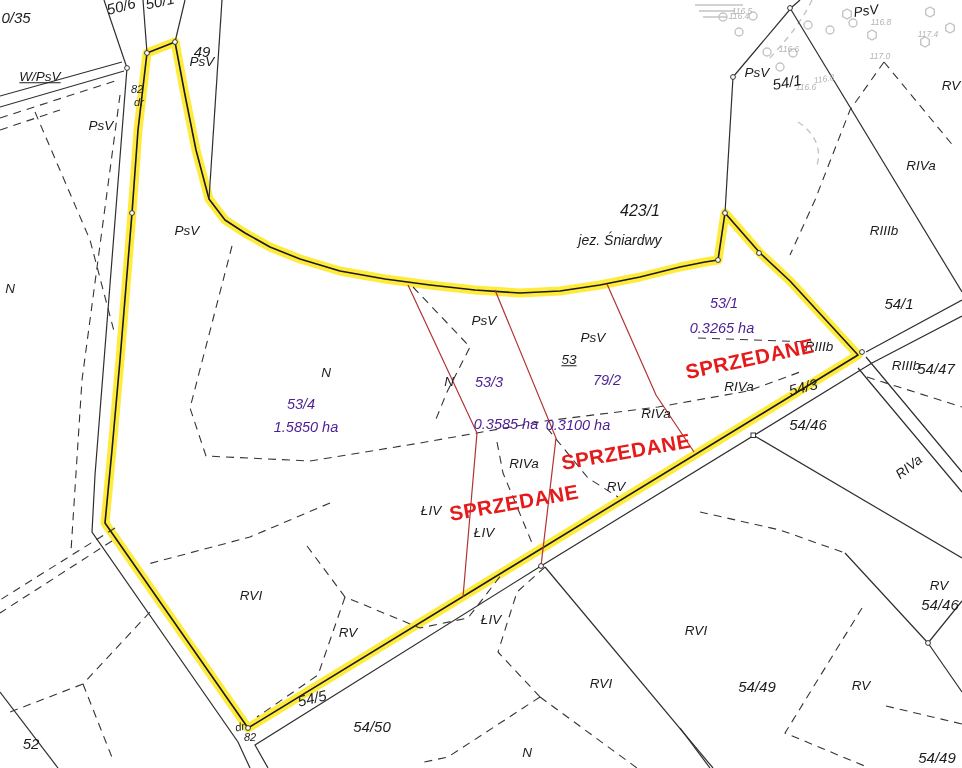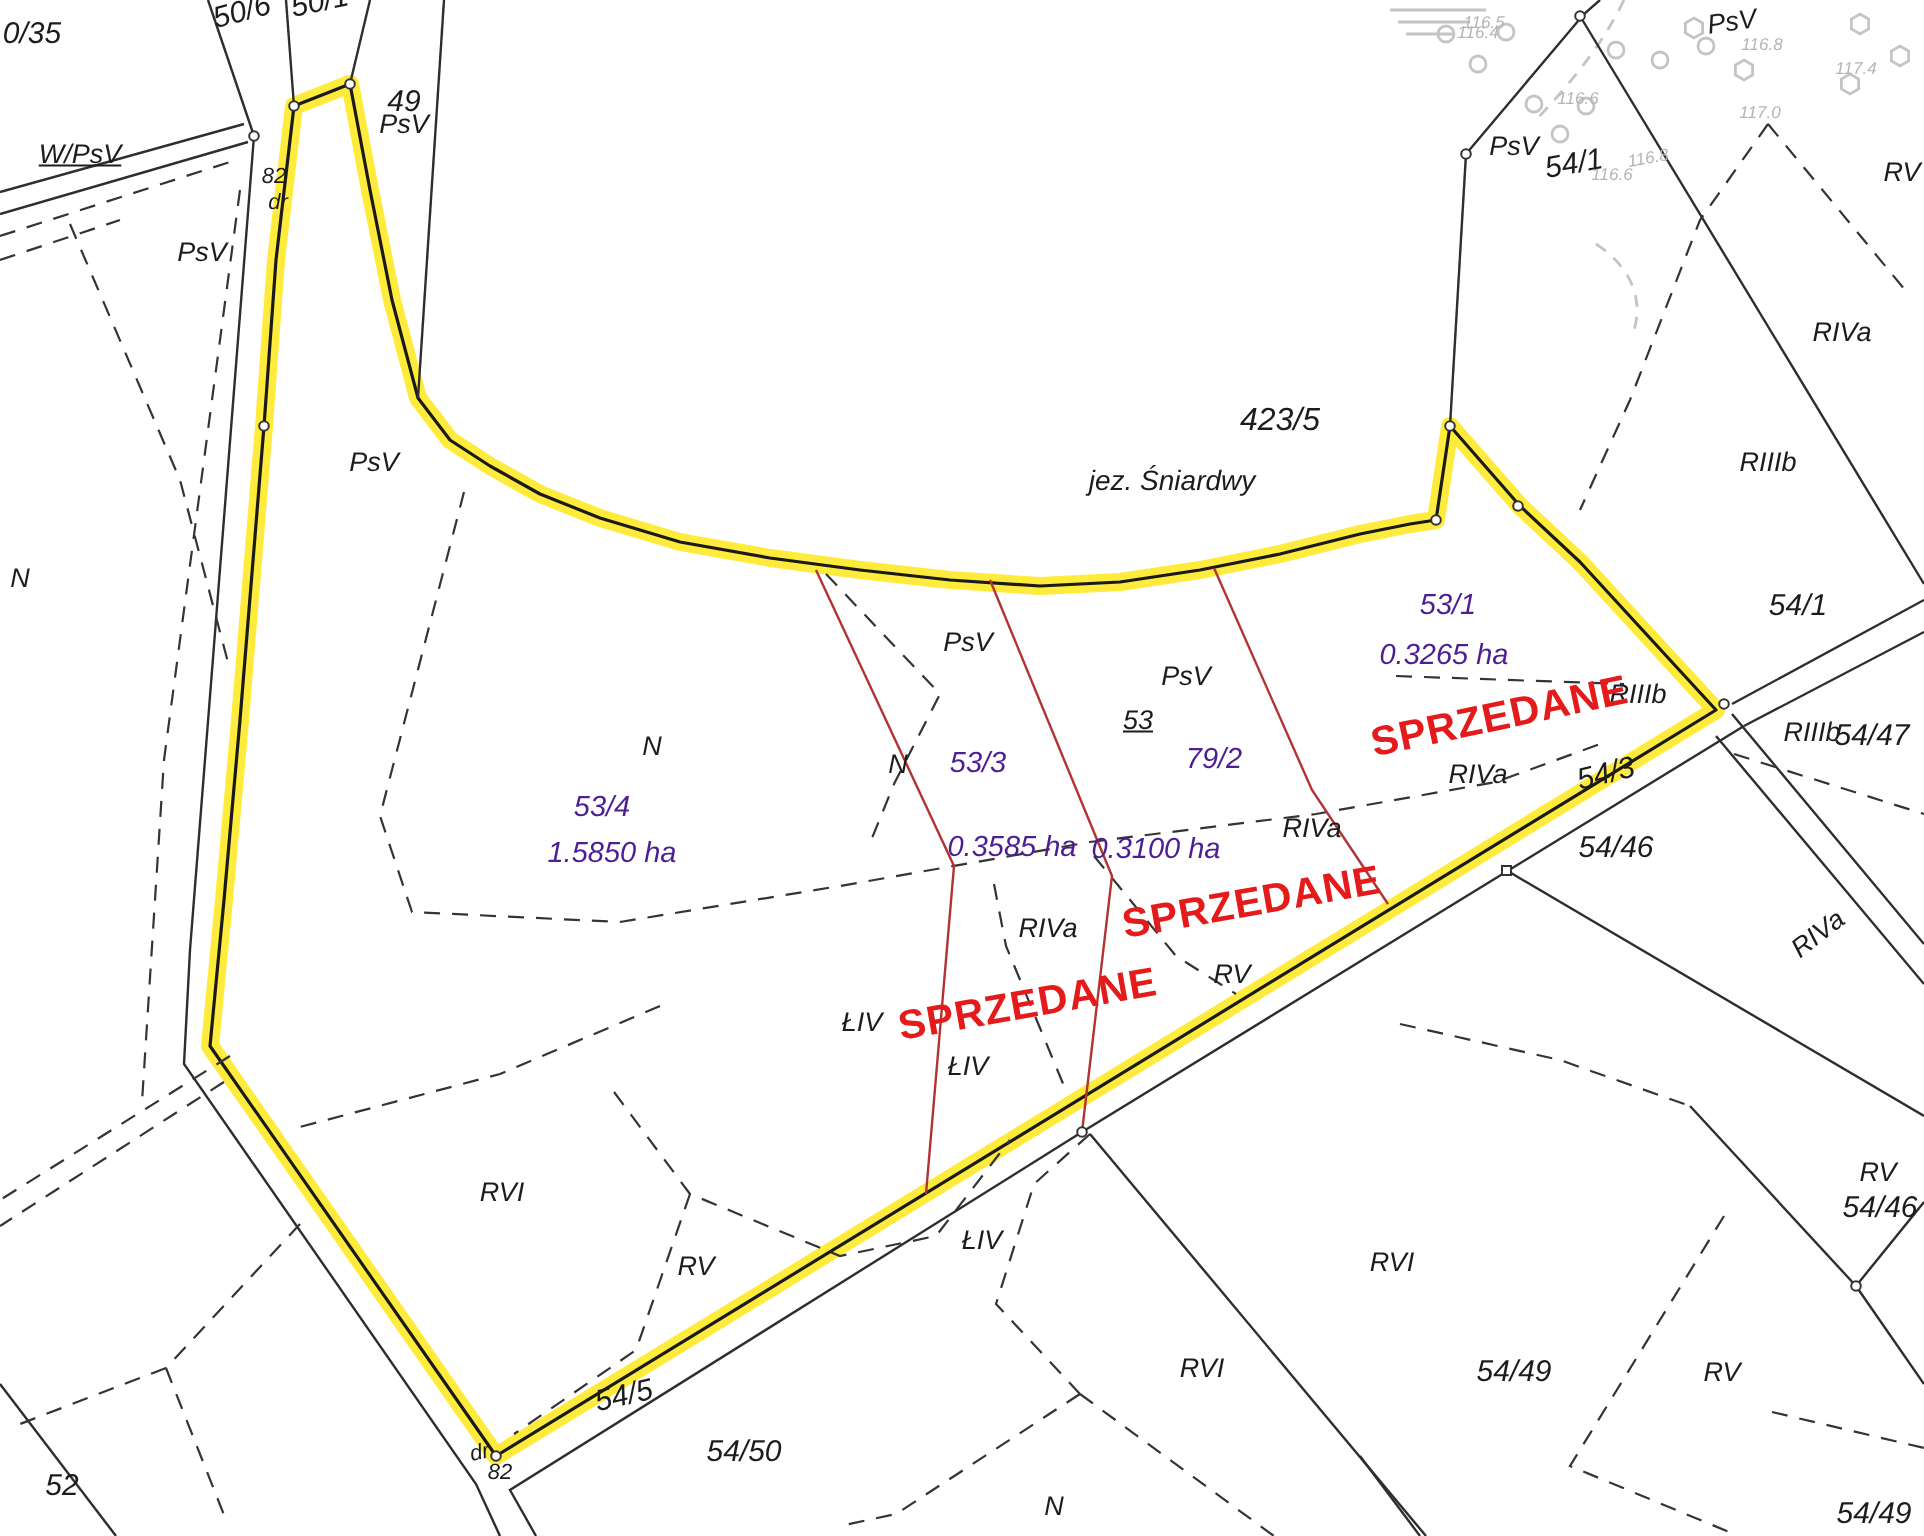--- a/index.html
+++ b/index.html
@@ -5,21 +5,21 @@
   html,body{margin:0;padding:0;background:#ffffff;}
   #map{position:relative;width:962px;height:768px;overflow:hidden;background:#ffffff;
        font-family:"Liberation Sans",sans-serif;}
   #lines{position:absolute;left:0;top:0;}
   #labels{position:absolute;left:0;top:0;width:790px;height:768px;}
   .lbl{position:absolute;transform:translate(-50%,-50%);white-space:nowrap;
        font-style:italic;color:#1c1c1c;font-size:13.5px;line-height:1;}
   .num{font-size:15px;}
   .big{font-size:16px;}
   .small{font-size:11px;}
-  .lake{font-size:14px;}
+  .lake{font-size:14px;margin-left:34px;}
   .gray{color:#b5b5b5;font-size:8.5px;}
   .red{color:#4c1d95;font-size:14.5px;}
   .sold{color:#e51b1b;font-weight:bold;font-style:normal;font-size:20.5px;letter-spacing:.5px;}
   .underline{text-decoration:underline;}
   .strike{text-decoration:line-through;}
 </style>
 </head>
 <body>
 
 <div id="map">
@@ -131,21 +131,21 @@
       <div class="lbl num" style="left: 121px; top: 6px; transform: translate(-50%, -50%) rotate(-15deg);">50/6</div>
       <div class="lbl num" style="left: 160px; top: 1px; transform: translate(-50%, -50%) rotate(-12deg);">50/1</div>
       <div class="lbl underline" style="left: 40px; top: 77px; transform: translate(-50%, -50%);">W/PsV</div>
       <div class="lbl small" style="left: 137px; top: 89px; transform: translate(-50%, -50%);">82</div>
       <div class="lbl small" style="left: 139px; top: 102px; transform: translate(-50%, -50%);">dr</div>
       <div class="lbl num" style="left: 202px; top: 51px; transform: translate(-50%, -50%);">49</div>
       <div class="lbl" style="left: 202px; top: 62px; transform: translate(-50%, -50%);">PsV</div>
       <div class="lbl" style="left: 101px; top: 126px; transform: translate(-50%, -50%);">PsV</div>
       <div class="lbl" style="left: 187px; top: 231px; transform: translate(-50%, -50%);">PsV</div>
       <div class="lbl" style="left: 10px; top: 289px; transform: translate(-50%, -50%);">N</div>
-      <div class="lbl big" style="left: 640px; top: 211px; transform: translate(-50%, -50%);">423/5</div>
+      <div class="lbl big" style="left: 640px; top: 211px; transform: translate(-50%, -50%);">423/1</div>
       <div class="lbl lake" style="left: 586px; top: 240px; transform: translate(-50%, -50%);">jez. Śniardwy</div>
       <div class="lbl" style="left: 866px; top: 11px; transform: translate(-50%, -50%) rotate(-8deg);">PsV</div>
       <div class="lbl gray" style="left: 742px; top: 11px; transform: translate(-50%, -50%);">116.5</div>
       <div class="lbl gray" style="left: 739px; top: 16px; transform: translate(-50%, -50%);">116.4</div>
       <div class="lbl gray" style="left: 881px; top: 22px; transform: translate(-50%, -50%);">116.8</div>
       <div class="lbl gray" style="left: 928px; top: 34px; transform: translate(-50%, -50%);">117.4</div>
       <div class="lbl gray" style="left: 789px; top: 49px; transform: translate(-50%, -50%);">116.6</div>
       <div class="lbl gray" style="left: 880px; top: 56px; transform: translate(-50%, -50%);">117.0</div>
       <div class="lbl gray" style="left: 824px; top: 79px; transform: translate(-50%, -50%) rotate(-10deg);">116.8</div>
       <div class="lbl gray" style="left: 806px; top: 87px; transform: translate(-50%, -50%);">116.6</div>

